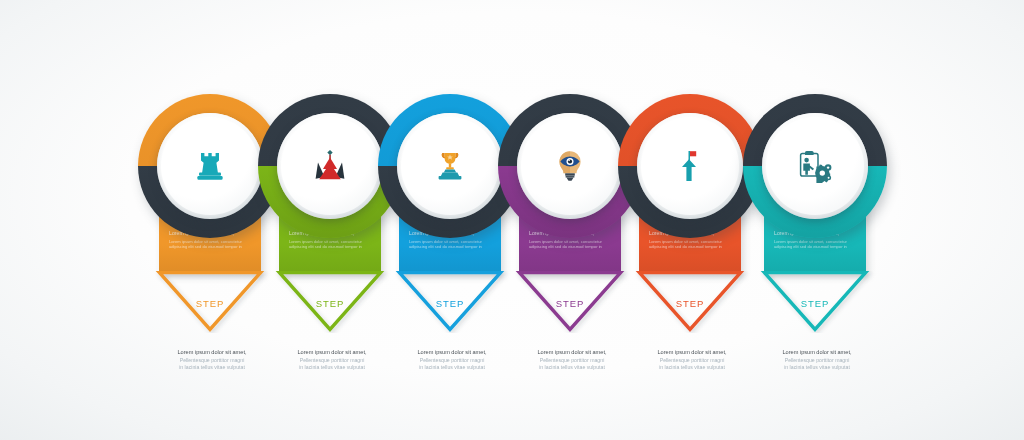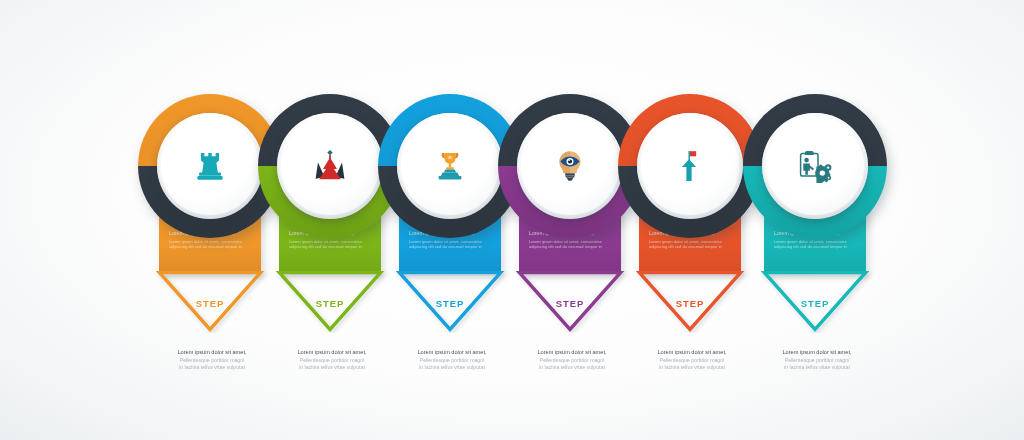--- a/index.html
+++ b/index.html
@@ -69,21 +69,21 @@
   }
   .arrow svg { display: block; }
   .step-word {
     position: absolute;
     left: 0;
     right: 0;
     top: 298px;
     text-align: center;
     font-size: 9.5px;
     letter-spacing: .9px;
-    font-weight: 700;
+    font-weight: 400;
   }
 
   
   .pin {
     position: absolute;
     left: 1px;
     top: 94px;
     width: 144px;
     height: 144px;
   }

